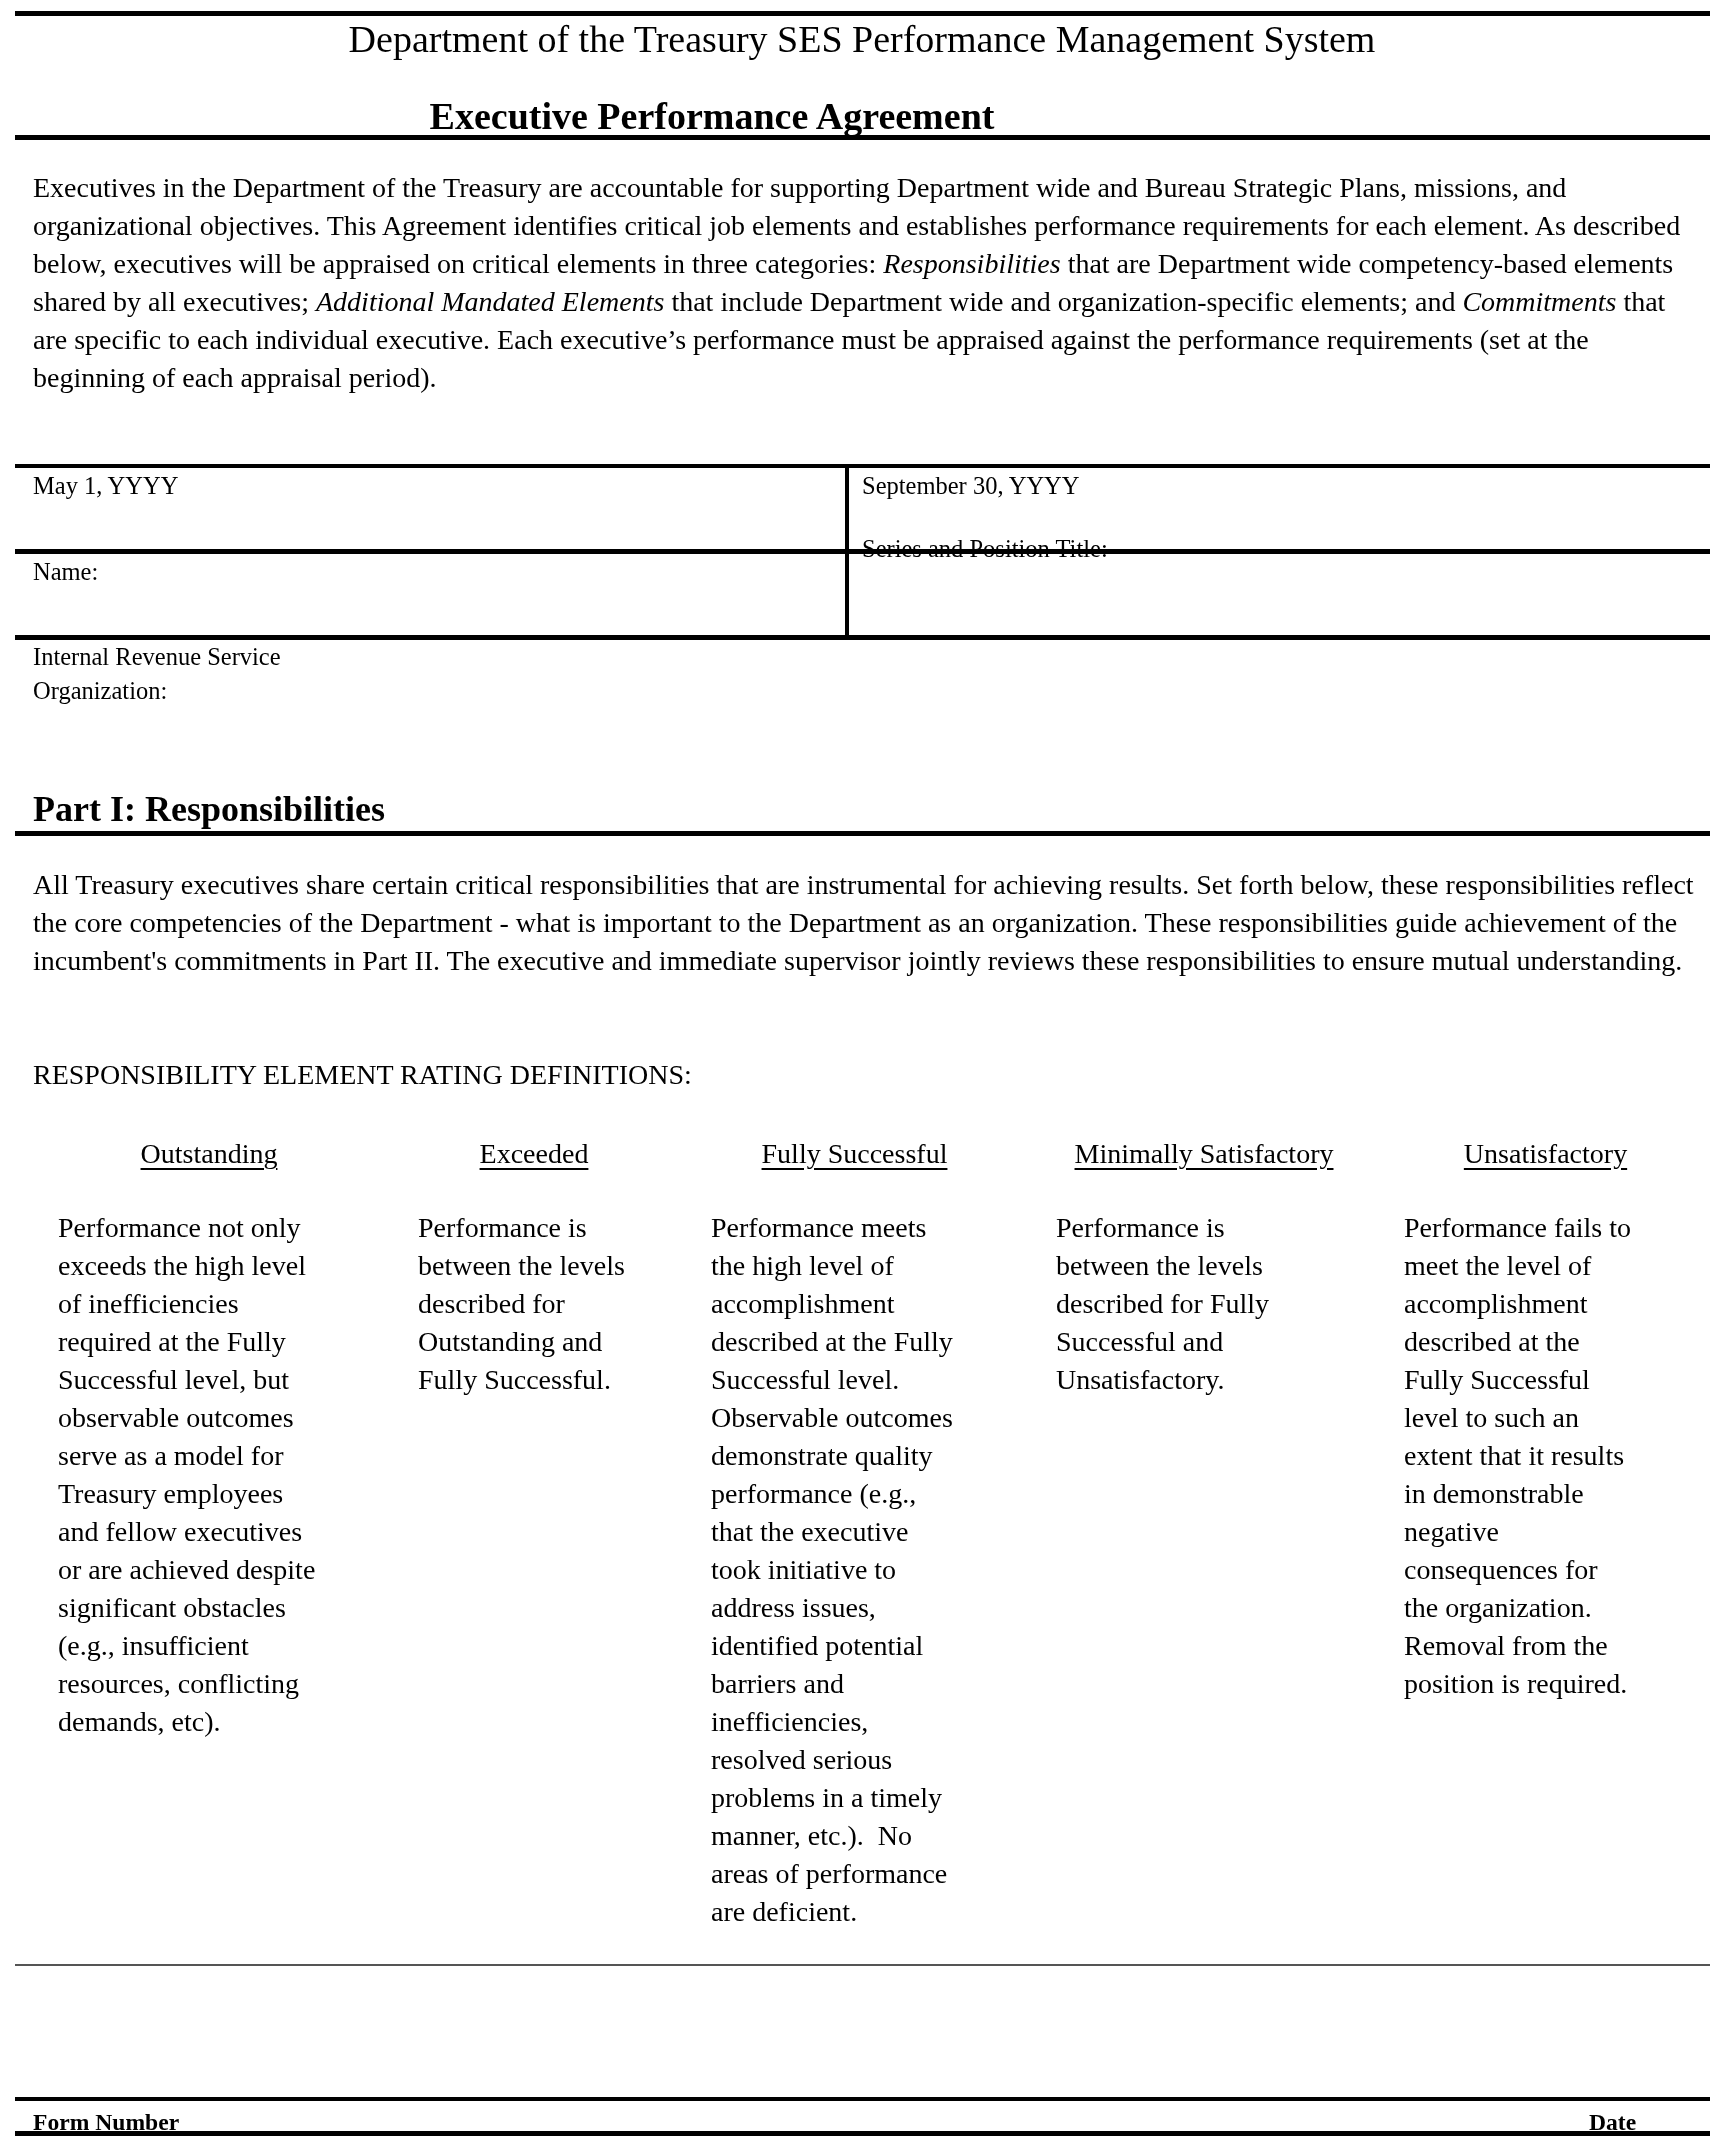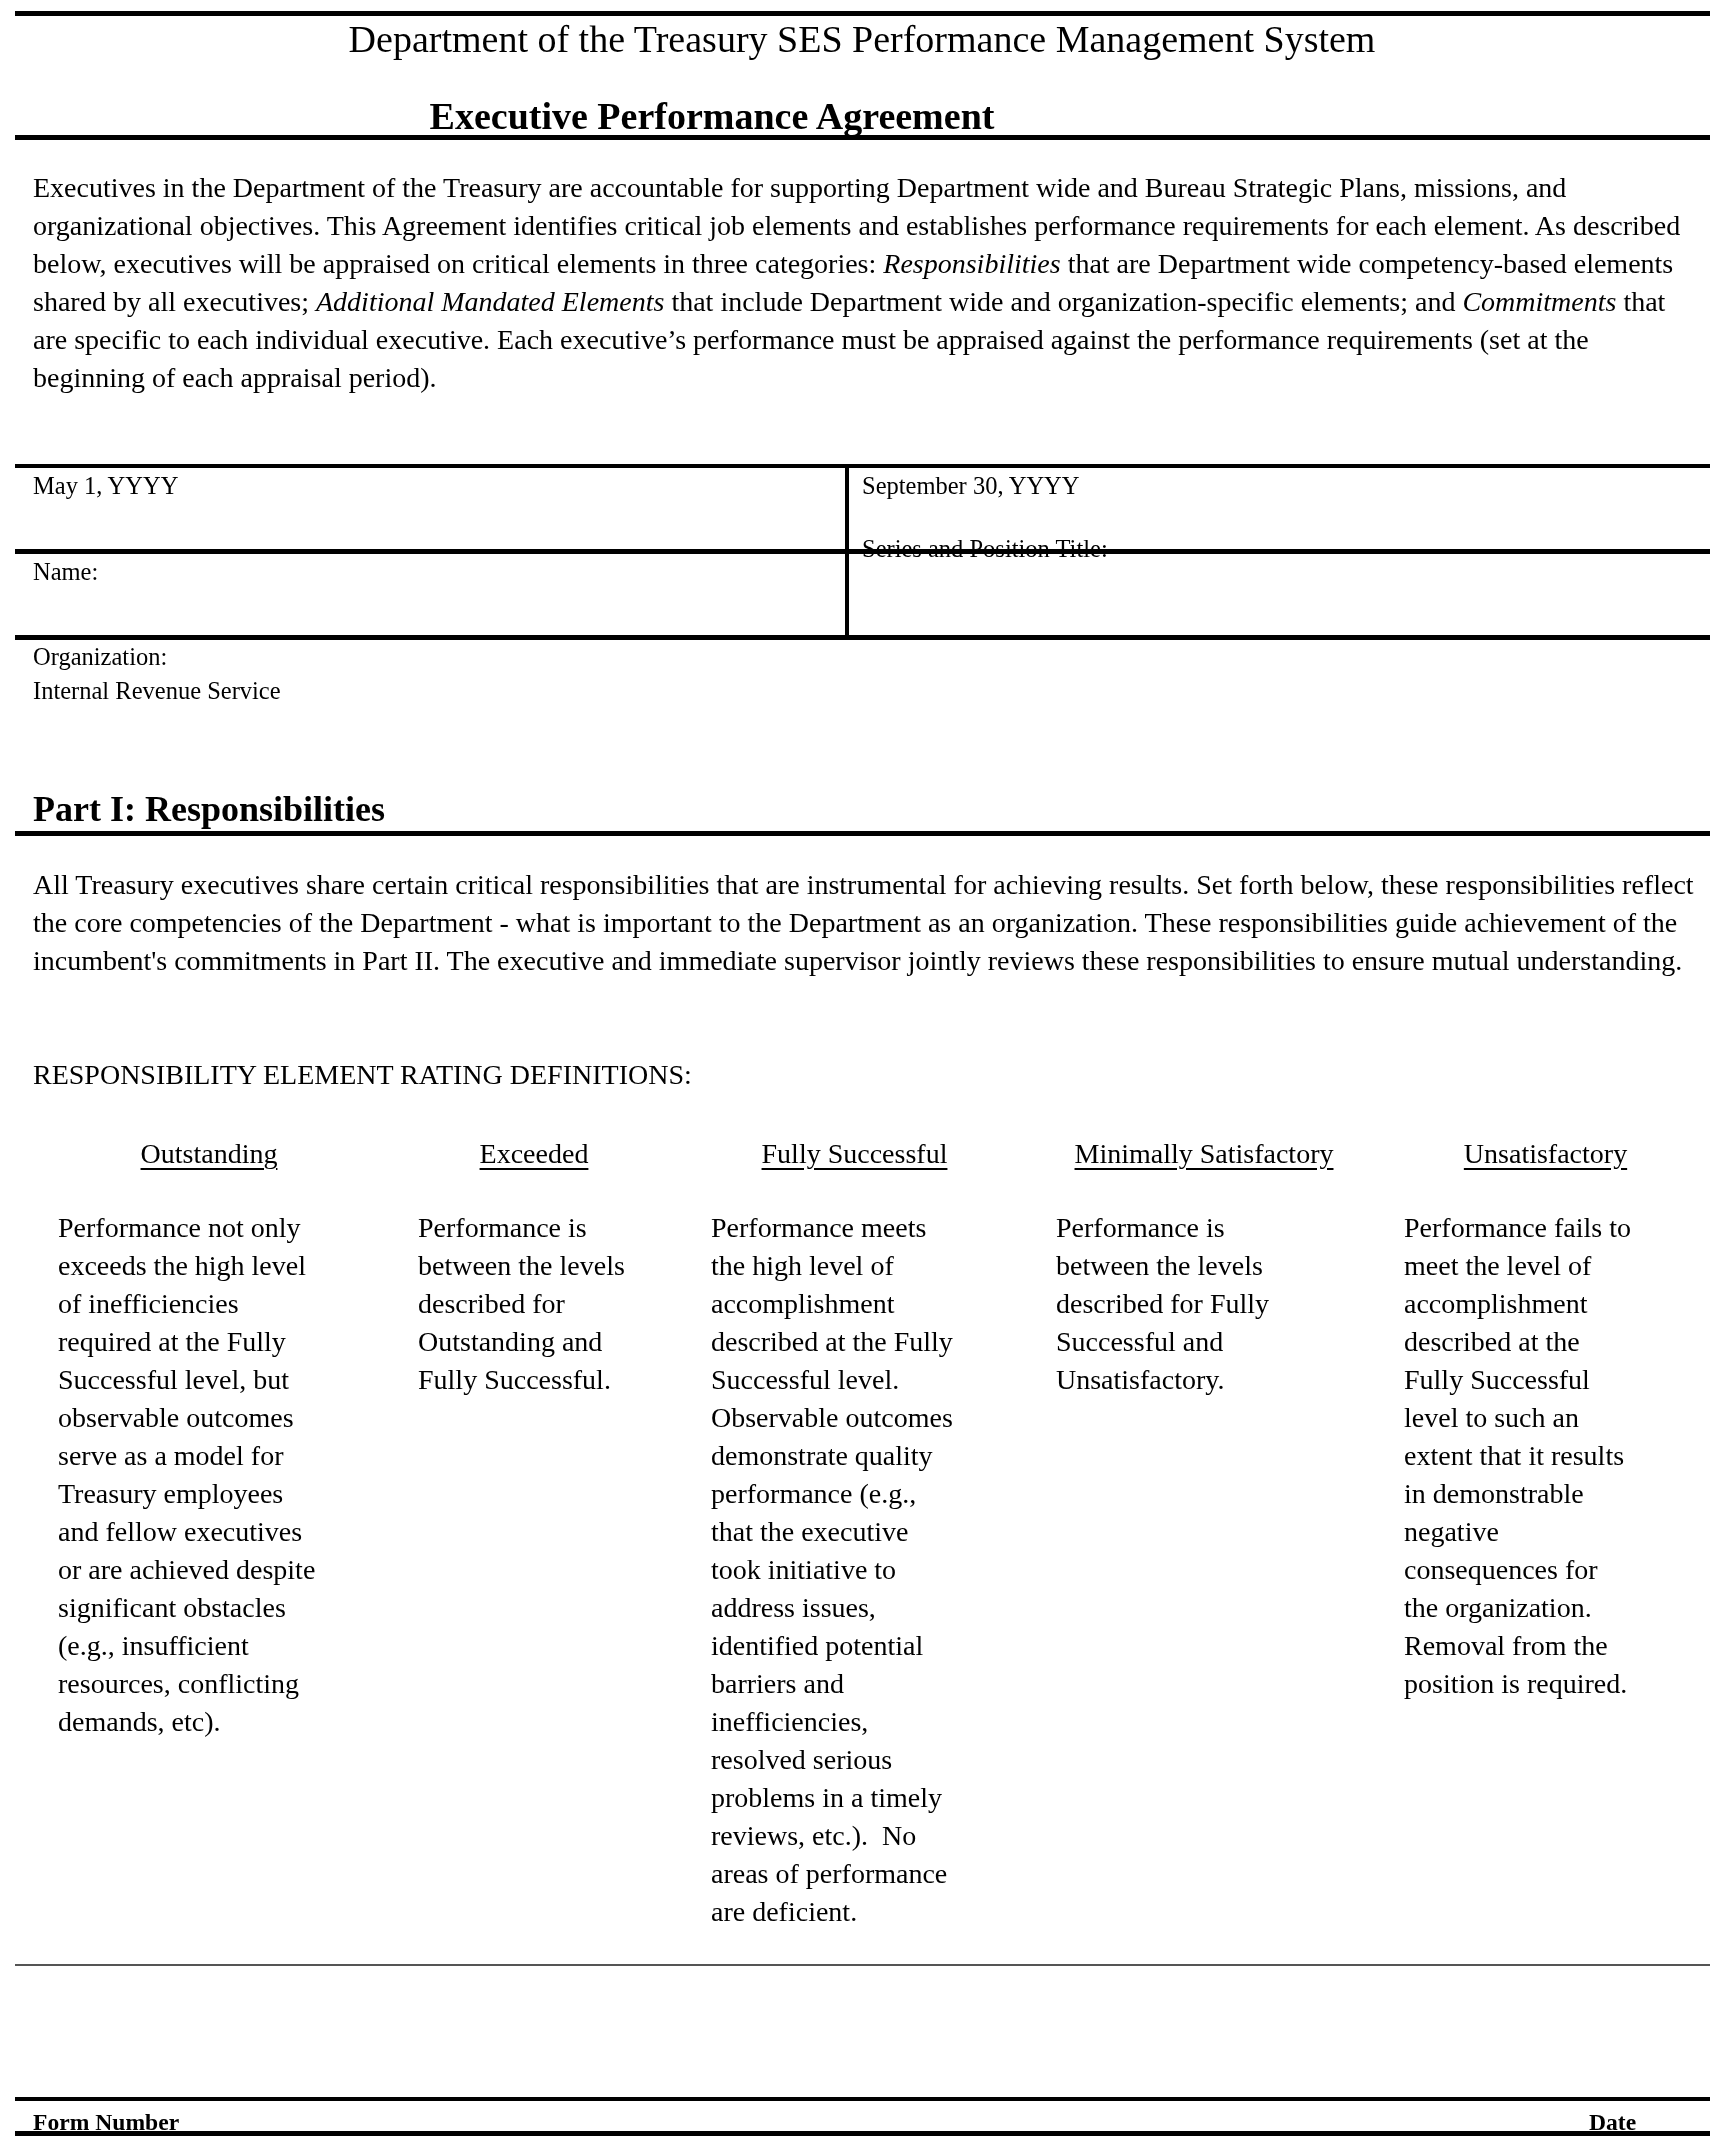--- a/index.html
+++ b/index.html
@@ -60,22 +60,22 @@
     <div></div>
   </div>
   <div class="cell" style="top:532px; left:862px; width:818px; height:78px;">
     <div>Series and Position Title:</div>
     <div></div>
   </div>
 
   <div class="rule thick" style="top:635px;"></div>
 
   <div class="cell" style="top:640px; left:33px; width:1636px;">
+    <div>Internal Revenue Service</div>
     <div>Organization:</div>
-    <div>Internal Revenue Service</div>
   </div>
 </div>
 
 <div class="abs part-heading">Part I:  Responsibilities</div>
 <div class="rule thick" style="top:831px;"></div>
 
 <div class="abs para2">All Treasury executives share certain critical responsibilities that are instrumental for achieving results. Set forth below, these responsibilities reflect the core competencies of the Department - what is important to the Department as an organization.  These responsibilities guide achievement of the incumbent's commitments in Part II.  The executive and immediate supervisor jointly reviews these responsibilities to ensure mutual understanding.</div>
 
 <div class="abs defs-label">RESPONSIBILITY ELEMENT RATING DEFINITIONS:</div>
 
@@ -119,21 +119,21 @@
       <div style="white-space: pre;">demonstrate quality</div>
       <div style="white-space: pre;">performance (e.g.,</div>
       <div style="white-space: pre;">that the executive</div>
       <div style="white-space: pre;">took initiative to</div>
       <div style="white-space: pre;">address issues,</div>
       <div style="white-space: pre;">identified potential</div>
       <div style="white-space: pre;">barriers and</div>
       <div style="white-space: pre;">inefficiencies,</div>
       <div style="white-space: pre;">resolved serious</div>
       <div style="white-space: pre;">problems in a timely</div>
-      <div style="white-space: pre;">reviews, etc.).  No</div>
+      <div style="white-space: pre;">manner, etc.).  No</div>
       <div style="white-space: pre;">areas of performance</div>
       <div style="white-space: pre;">are deficient.</div>
     </div>
   <div class="col-body" style="left:1056px; width:291px;">
       <div style="white-space: pre;">Performance is</div>
       <div style="white-space: pre;">between the levels</div>
       <div style="white-space: pre;">described for Fully</div>
       <div style="white-space: pre;">Successful and</div>
       <div style="white-space: pre;">Unsatisfactory.</div>
     </div>

